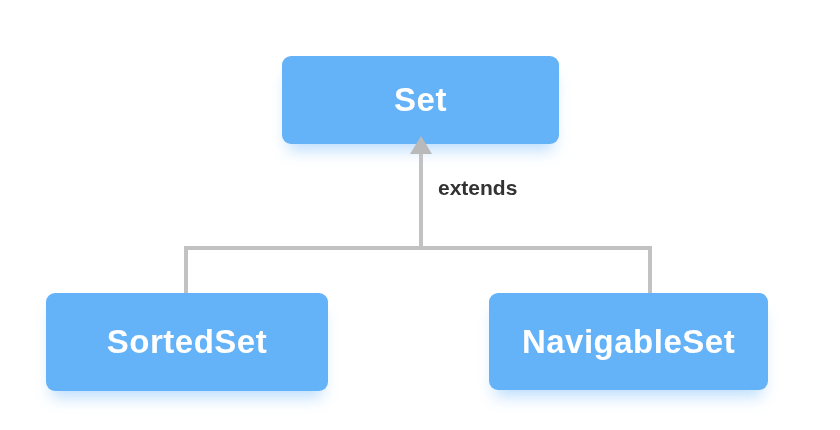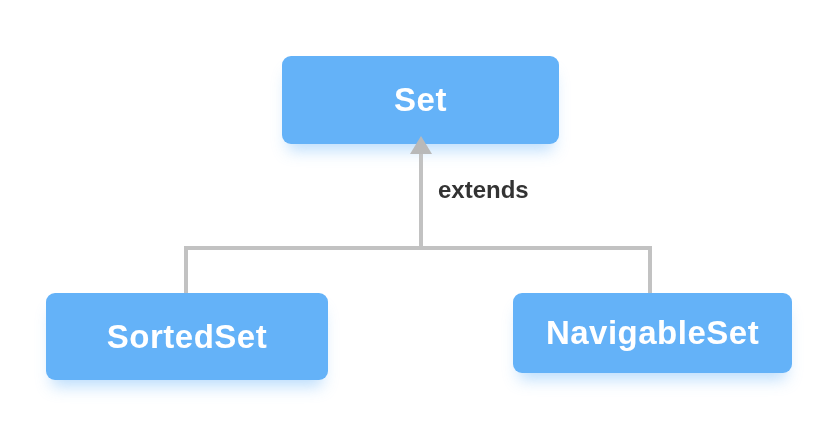--- a/index.html
+++ b/index.html
@@ -29,22 +29,22 @@
     border-radius: 9px;
     display: flex;
     align-items: center;
     justify-content: center;
     font-weight: bold;
     font-size: 33px;
     letter-spacing: 0.5px;
     box-shadow: 0 12px 16px -6px rgba(100, 178, 248, 0.45);
   }
   #node-set         { left: 282px; top: 48px;  width: 277px; height: 88px; margin-top: 8px; }
-  #node-sortedset   { left: 46px;  top: 293px; width: 282px; height: 87px; }
-  #node-navigableset{ left: 513px; top: 293px; width: 279px; height: 80px; }
+  #node-sortedset   { left: 46px;  top: 293px; width: 282px; height: 98px; }
+  #node-navigableset{ left: 489px; top: 293px; width: 279px; height: 97px; }
 
   .line {
     position: absolute;
     background: var(--connector);
   }
   #edge-shaft      { left: 419px; top: 152px; width: 4px;   height: 96px; }
   #edge-horizontal { left: 184px; top: 246px; width: 468px; height: 4px;  }
   #edge-drop-left  { left: 184px; top: 246px; width: 4px;   height: 48px; }
   #edge-drop-right { left: 648px; top: 246px; width: 4px;   height: 48px; }
 
@@ -55,21 +55,21 @@
     width: 0;
     height: 0;
     border-left: 11px solid transparent;
     border-right: 11px solid transparent;
     border-bottom: 18px solid var(--arrowhead);
   }
   #edge-label {
     position: absolute;
     left: 438px;
     top: 176px;
-    font-size: 24px;
+    font-size: 21px;
     font-weight: bold;
     color: var(--label-text);
     white-space: nowrap;
   }
 </style>
 </head>
 <body>
 
 <div id="stage">
 

